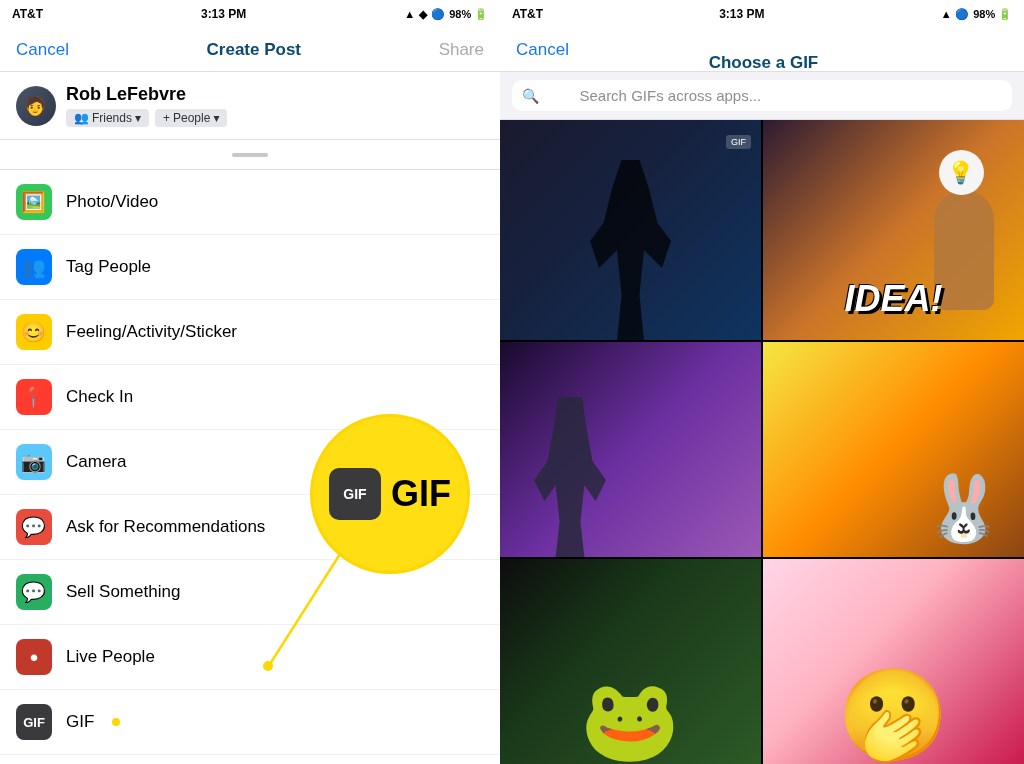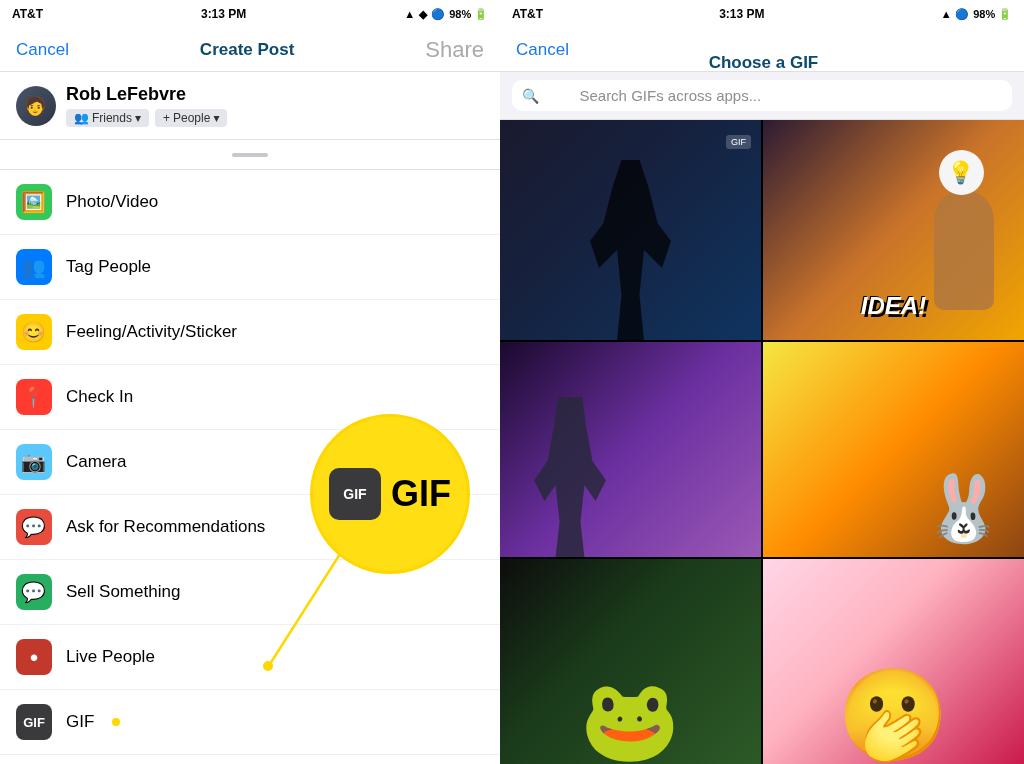--- a/index.html
+++ b/index.html
@@ -49,21 +49,21 @@
       font-size: 17px;
     }
     .nav-title {
       font-size: 17px;
       font-weight: 600;
       color: #0c4a6e;
       text-align: right;
     }
     .nav-share {
       color: #aaa;
-      font-size: 22px;
+      font-size: 17px;
     }
 
     
     .user-row {
       background: #fff;
       padding: 12px 16px;
       display: flex;
       align-items: center;
       gap: 10px;
       border-bottom: 1px solid #e0e0e0;
@@ -263,21 +263,21 @@
     .gif-4 { background: linear-gradient(135deg, #f5e642 0%, #ff8c00 50%, #8b4513 100%); }
     .gif-5 { background: linear-gradient(135deg, #0d0d0d 0%, #1a3a1a 40%, #2d5a27 100%); }
     .gif-6 { background: linear-gradient(135deg, #ffd6e7 0%, #ffb3c1 40%, #c9184a 100%); }
 
     .idea-text {
       position: absolute;
       bottom: 20px;
       left: 50%;
       transform: translateX(-50%);
       color: #fff;
-      font-size: 24px;
+      font-size: 36px;
       font-weight: 900;
       font-style: italic;
       text-shadow: 3px 3px 0 #000, -1px -1px 0 #000;
       white-space: nowrap;
       margin-top: 32px;
     }
   </style>
 </head>
 <body>
 

